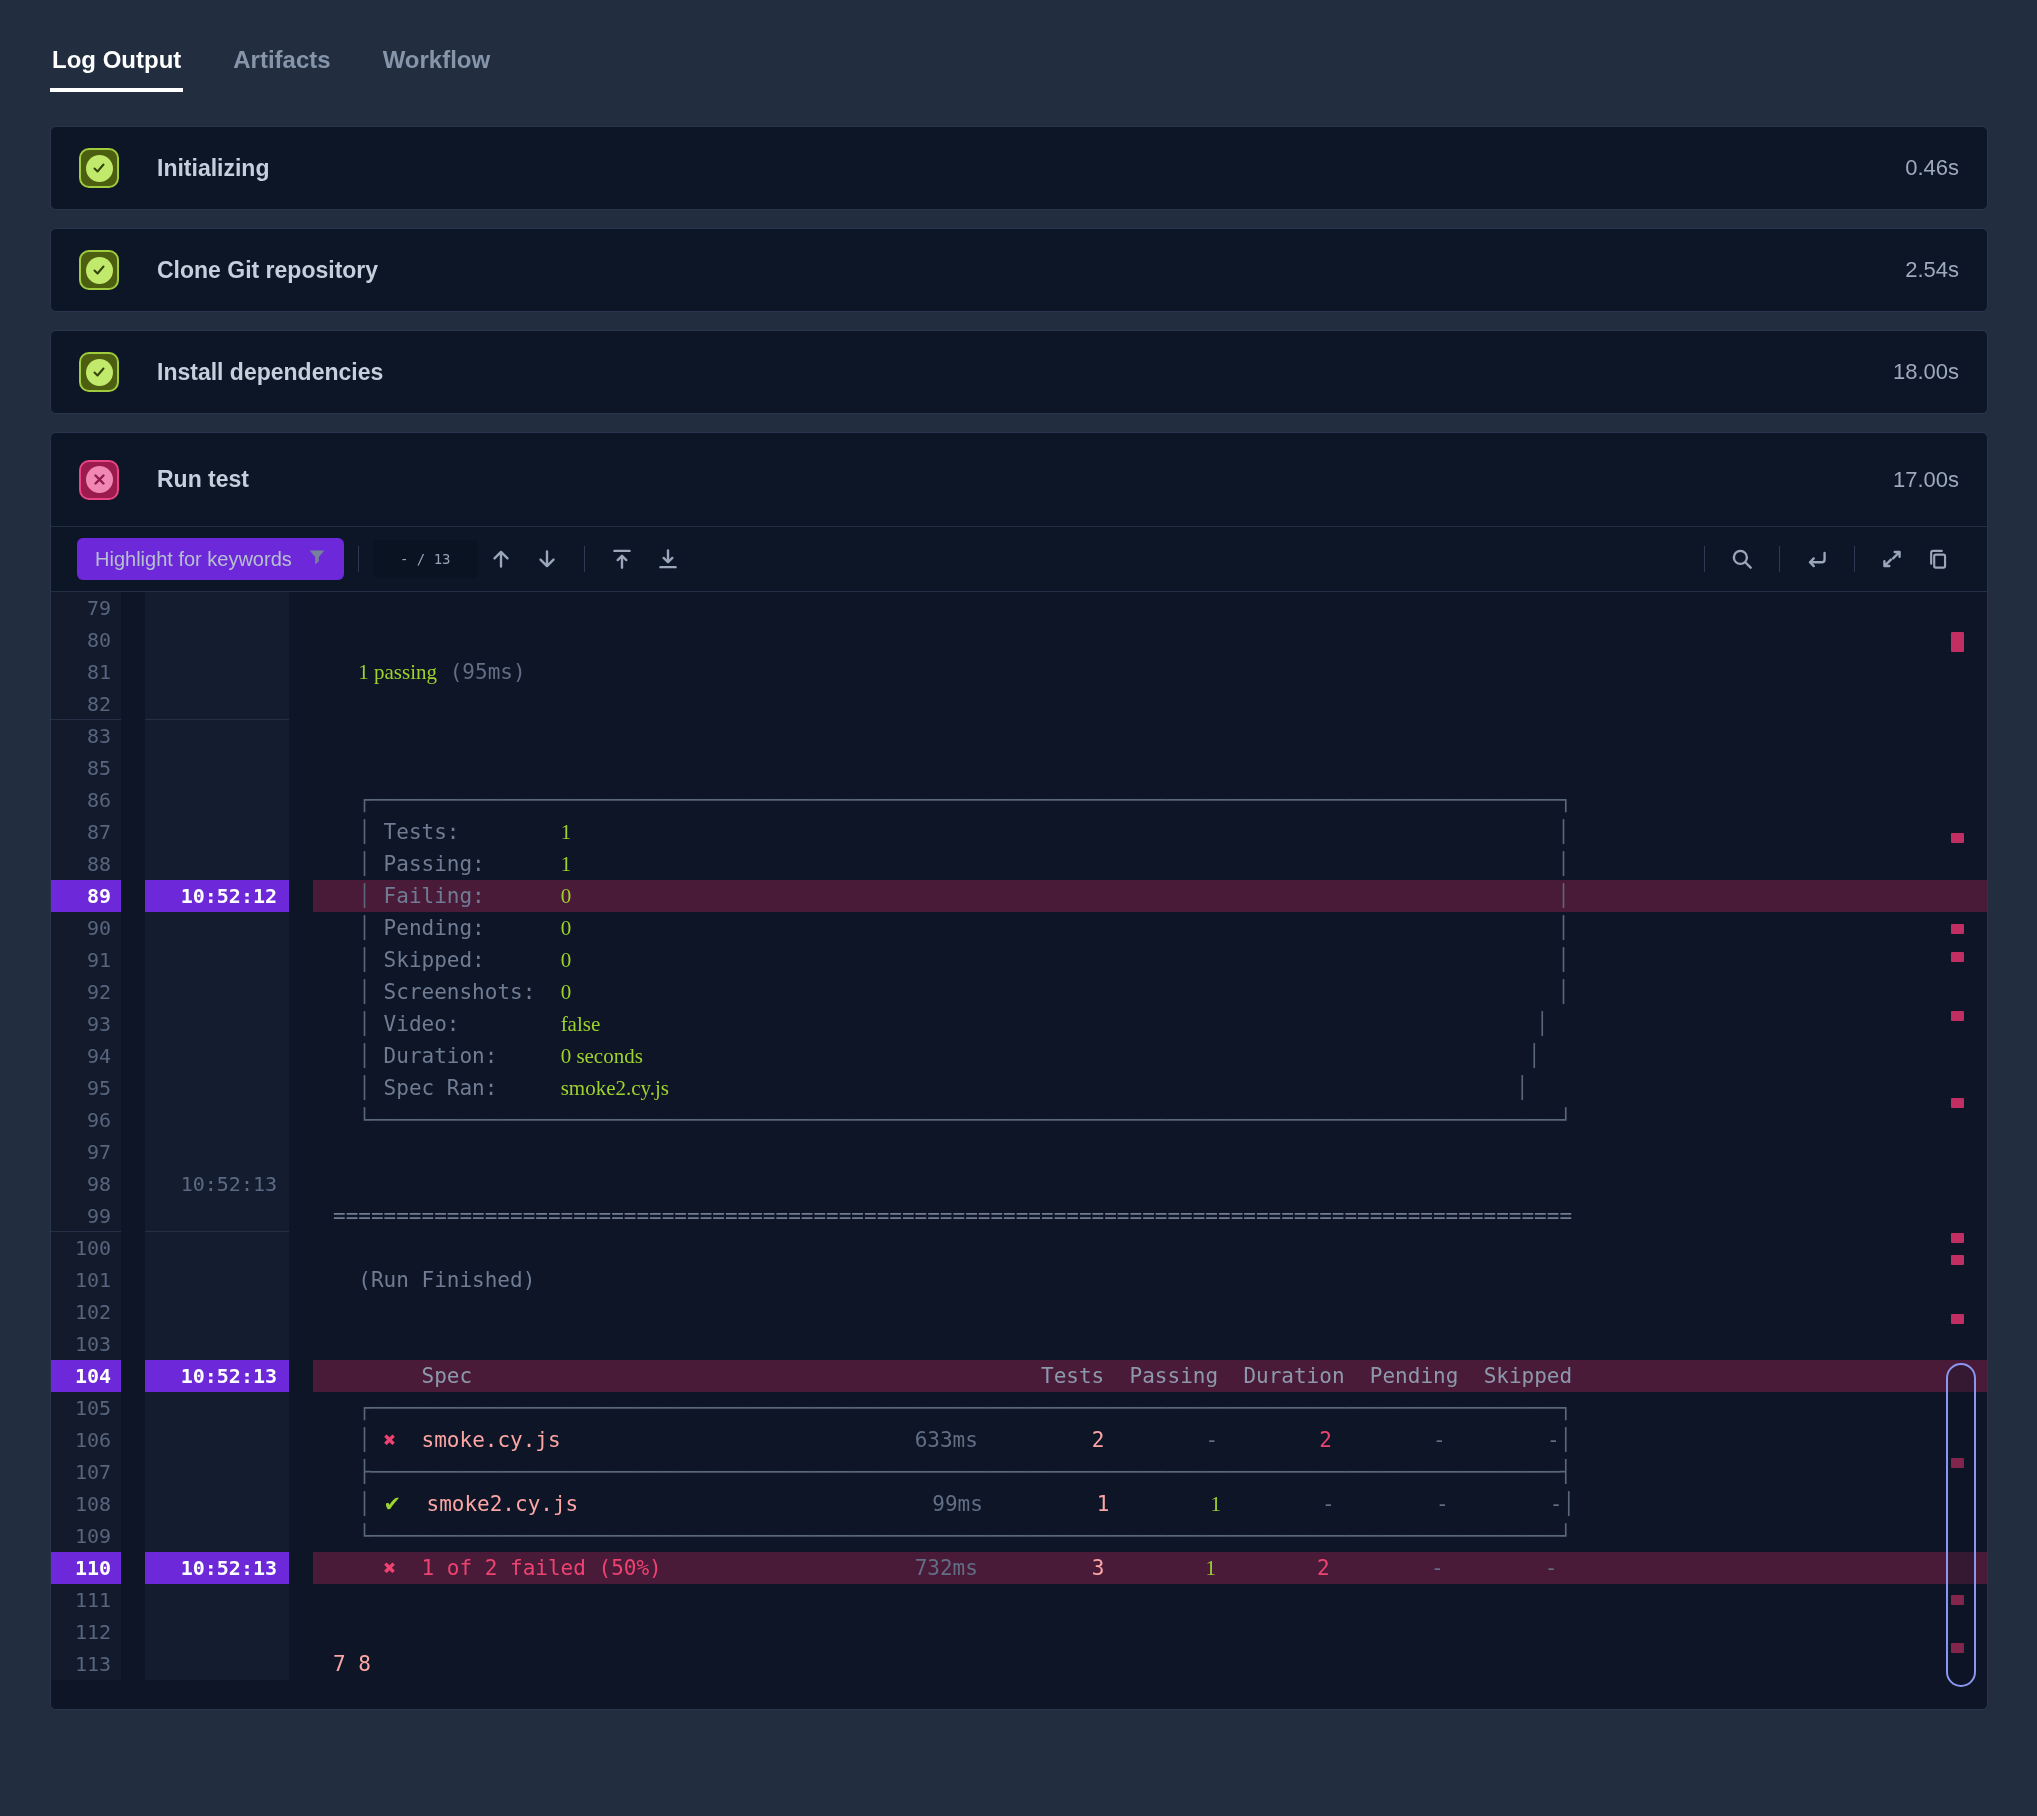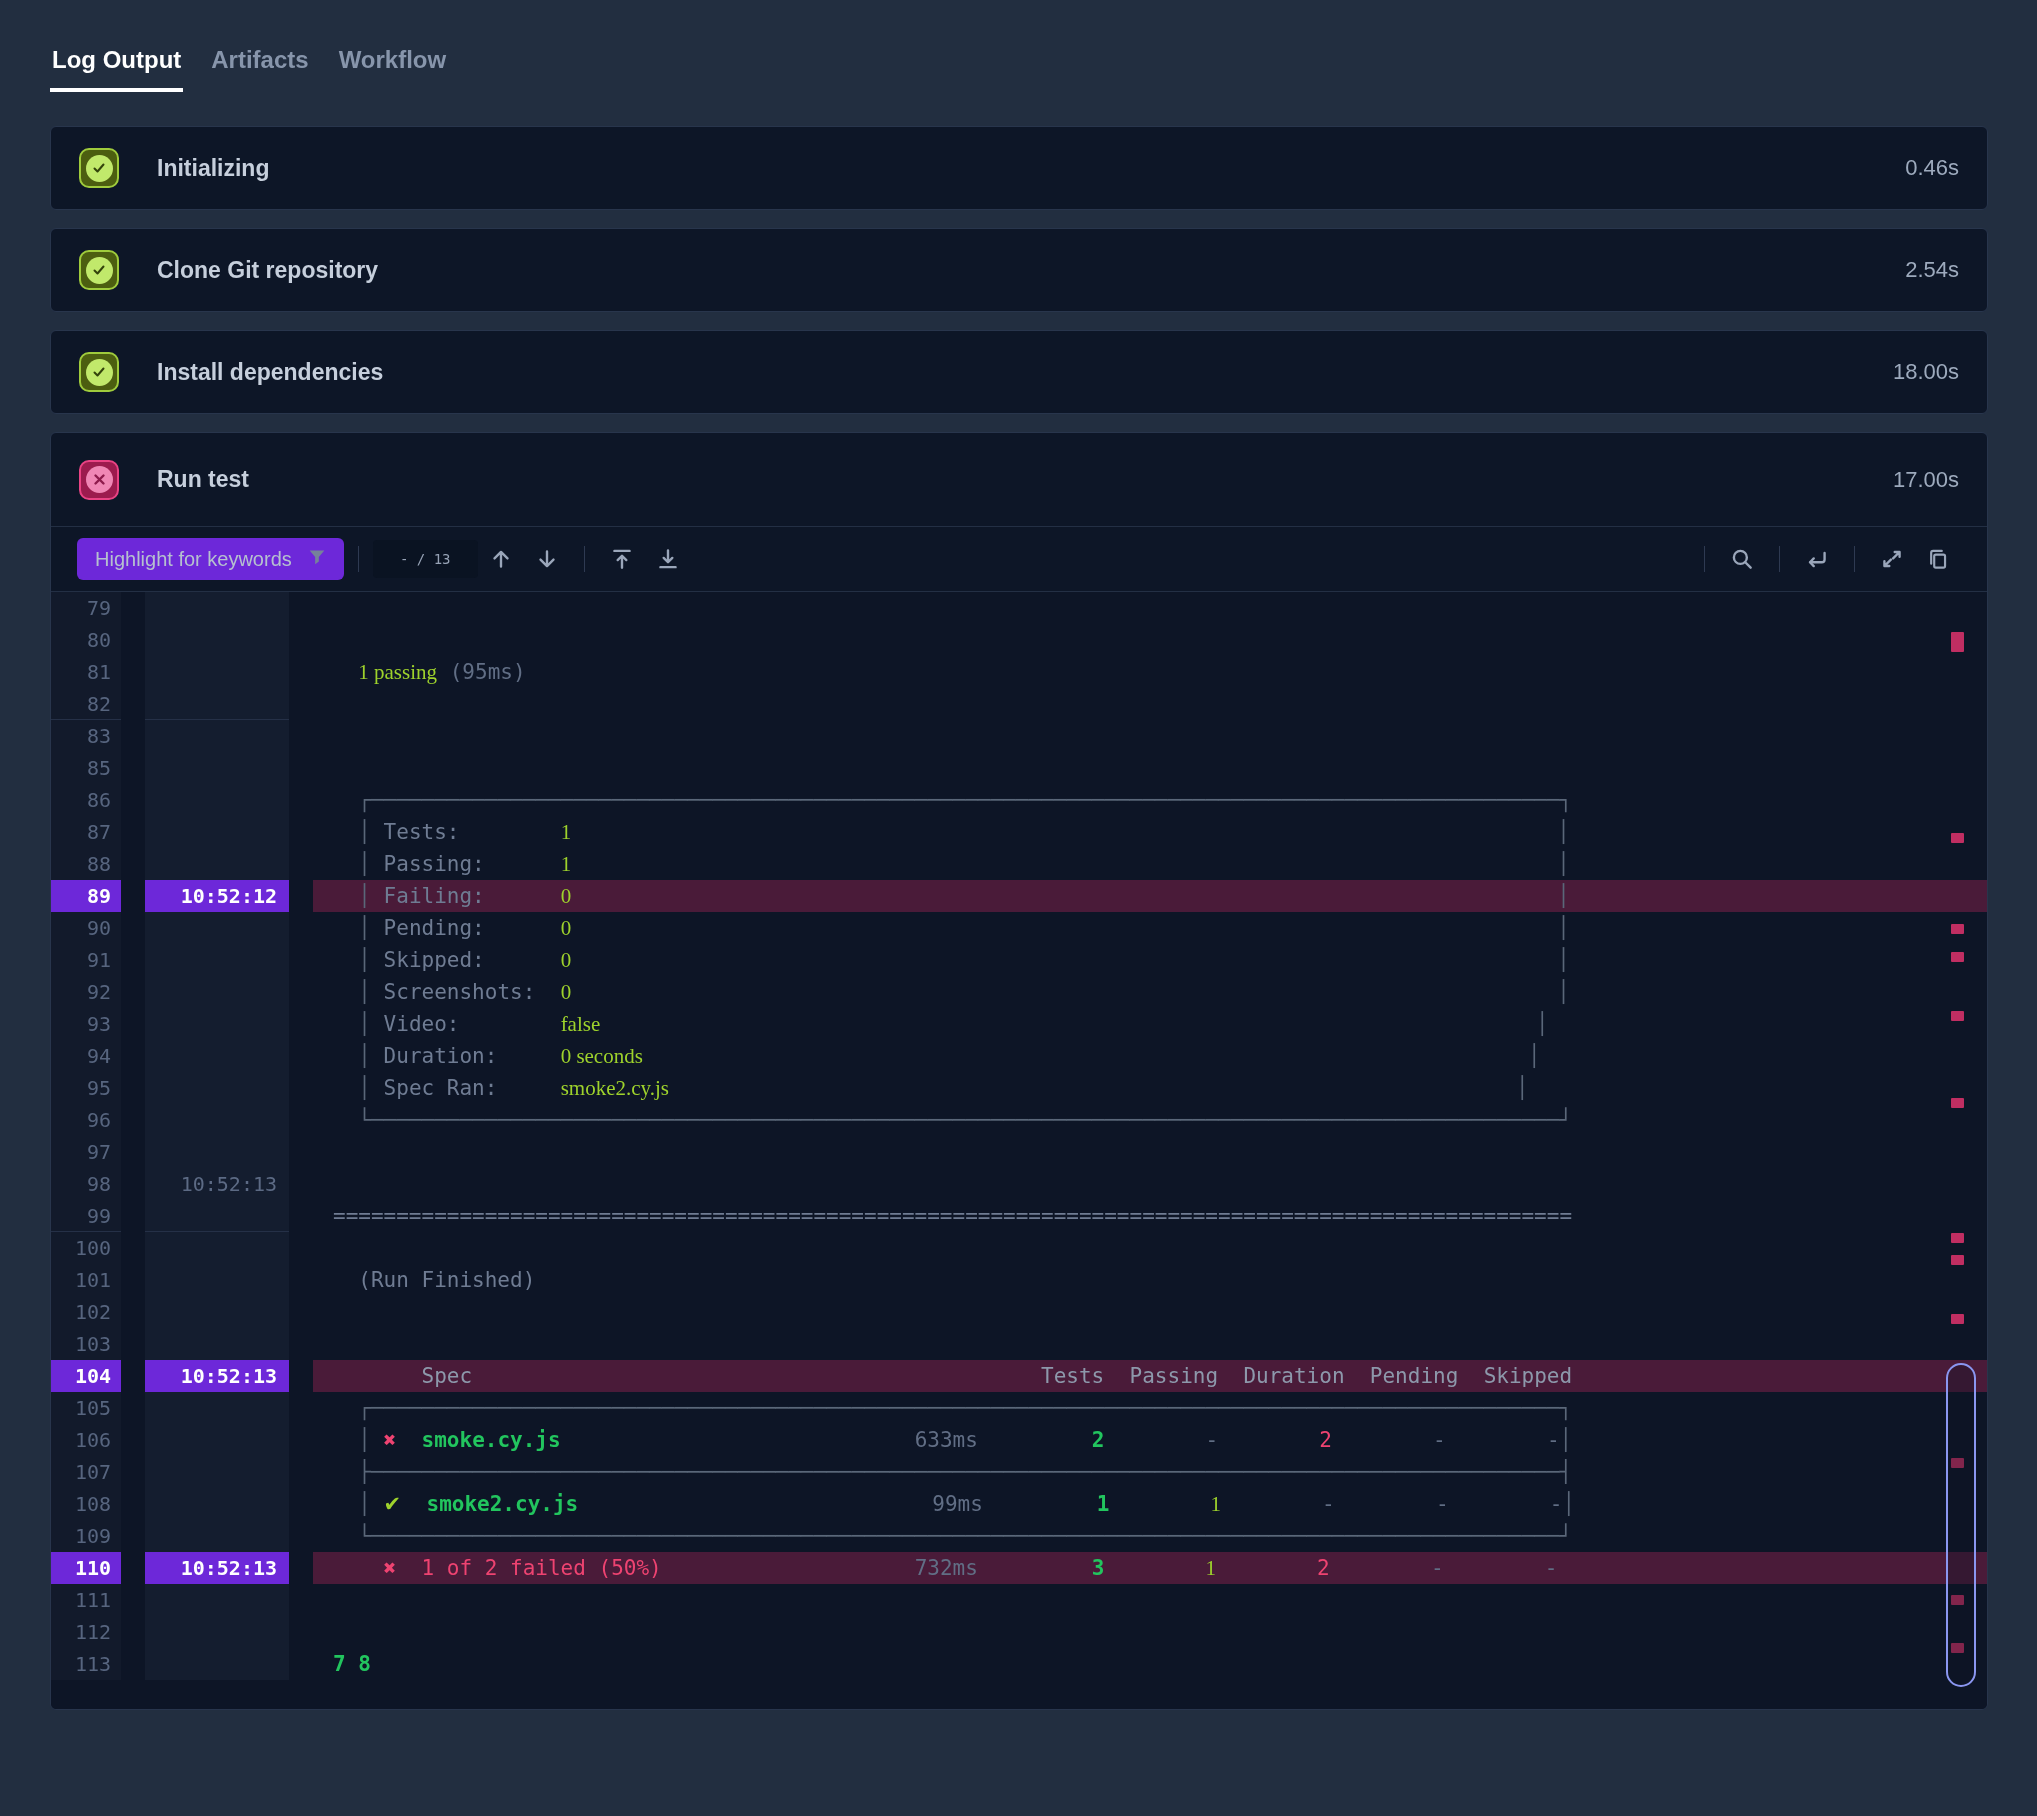--- a/index.html
+++ b/index.html
@@ -1,19 +1,19 @@
 <!DOCTYPE html>
 <html><head>
 <meta charset="utf-8">
 <style>
   * { margin:0; padding:0; box-sizing:border-box; }
   html,body { width:2038px; height:1817px; background:#222e40; font-family:"Liberation Sans", sans-serif; overflow:hidden; }
 
   
-  .tabbar { display:flex; gap:30px; padding:46px 0 0 52px; }
+  .tabbar { display:flex; gap:52px; padding:46px 0 0 52px; }
   .tab { font-size:24px; font-weight:bold; color:#8795ab; padding-bottom:18px; position:relative; cursor:pointer; }
   .tab.active { color:#ffffff; }
   .tab.active::after { content:""; position:absolute; left:-2px; right:-2px; bottom:0; height:4px; background:#ffffff; }
 
   
   .steps { margin:34px 50px 0 50px; }
   .panel { background:#0d1627; border:1px solid #28354c; border-radius:6px; margin-bottom:18px; }
   .step-header { display:flex; align-items:center; height:82px; padding:0 28px; }
   .panel.expanded .step-header { height:94px; border-bottom:1px solid #232f44; }
   .status-icon { width:40px; height:40px; border-radius:10px; flex:none; display:flex; align-items:center; justify-content:center; }
@@ -38,21 +38,21 @@
   
   .log { position:relative; height:1117px; background:#0d1526; overflow:hidden; border-radius:0 0 6px 6px; }
   .row { display:flex; height:32px; line-height:32px; font-family:"DejaVu Sans Mono", monospace;gap:24px; }
   .num { width:70px; flex:none; background:#121a2b; color:#57657f; font-size:20px; text-align:right; padding-right:10px; cursor:pointer; }
   .ts  { width:144px; flex:none; background:#141d2f; color:#5c6a84; font-size:20px; text-align:right; padding-right:12px; }
   .content { flex:1; padding-left:20px; font-size:21px; white-space:pre; color:#6f7c93; }
   .row.hl .num, .row.hl .ts { background:#6d28d9; color:#ffffff; font-weight:bold; }
   .row.hl .content { background:#4a1b39; }
   .row.gsep .num, .row.gsep .ts { border-bottom:1px solid #253047; }
   .seg-txt { color:#6f7c93; } .seg-dim { color:#5a6779; } .seg-grn { color:#9ed22c;font-family:Liberation Serif, serif; }
-  .seg-wht { color:#22c55e;font-weight:bold; } .seg-red { color:#ee4371; } .seg-mut { color:#616e85; }
+  .seg-wht { color:#fca5a5; } .seg-red { color:#ee4371; } .seg-mut { color:#616e85; }
   .seg-hdr { color:#8d98ab; }
 
   
   .minimap { position:absolute; top:0; right:0; bottom:0; width:46px; }
   .mm-marker { position:absolute; left:10px; width:13px; height:10px; border-radius:1px; background:#c02e62; }
   .mm-thumb { position:absolute; left:5px; width:30px; border:2px solid #8a96f0; border-radius:15px; background:rgba(13,21,38,0.35); cursor:grab; }
 </style>
 </head>
 <body>
 

